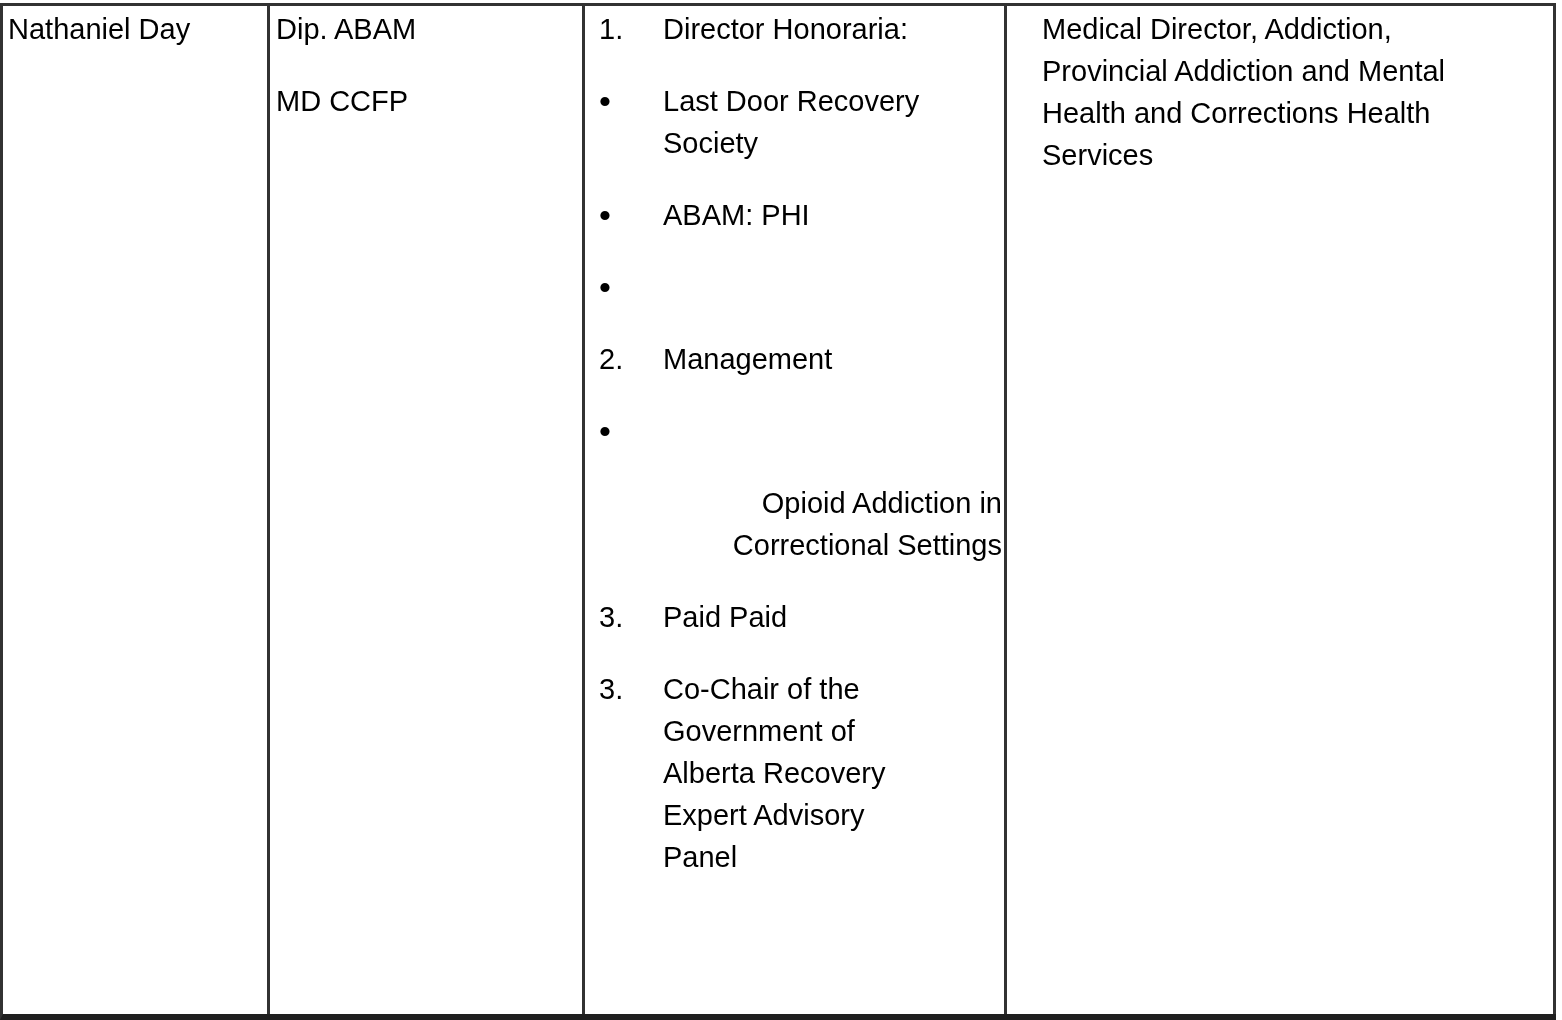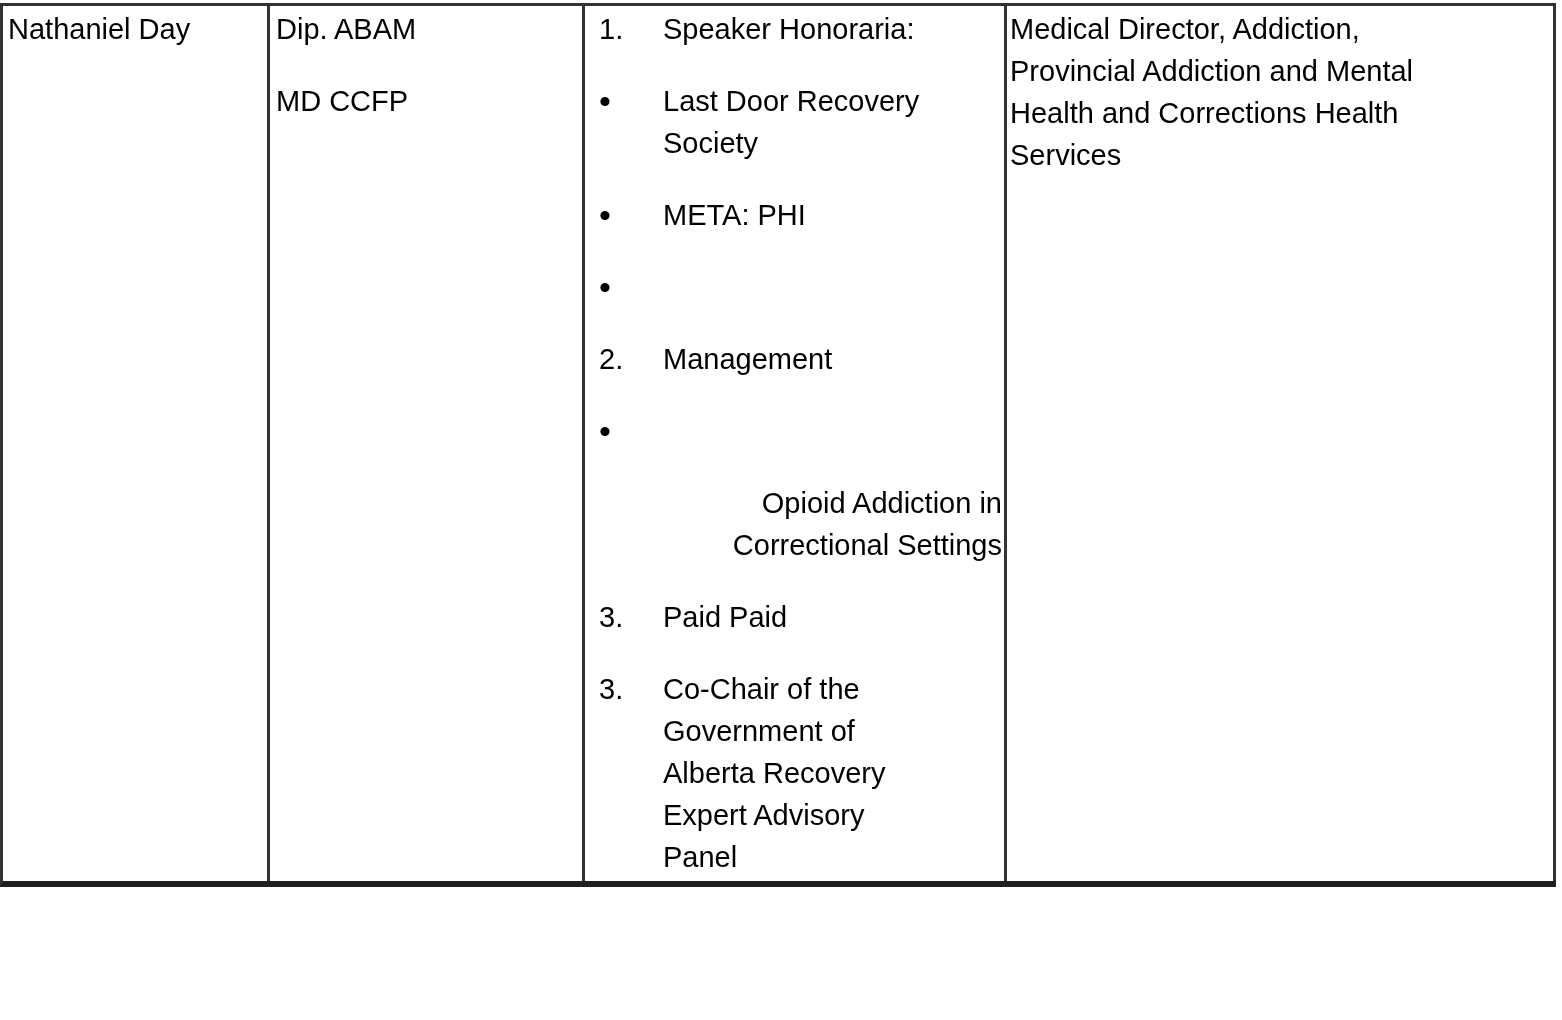--- a/index.html
+++ b/index.html
@@ -7,21 +7,21 @@
     padding: 0;
     background: #ffffff;
     width: 1562px;
     height: 1020px;
     overflow: hidden;
   }
   .doc-table {
     box-sizing: border-box;
     margin-top: 3px;
     width: 1556px;
-    height: 884px;
+    height: 1017px;
     border-top: 3px solid #323232;
     border-left: 3px solid #323232;
     border-bottom: 6px solid #1f1f1f;
     display: grid;
     grid-template-columns: 267px 315px 422px 549px;
     font-family: "Liberation Sans", sans-serif;
     font-size: 29px;
     line-height: 42px;
     color: #000000;
     background: #ffffff;
@@ -29,21 +29,21 @@
   .cell {
     box-sizing: border-box;
     border-right: 3px solid #323232;
     padding: 2px 4px 2px 5px;
     overflow: hidden;
   }
   .cell-credentials { padding-left: 6px; }
   .cell-disclosures { padding-left: 2px; padding-right: 2px; }
   .cell-role { padding-left: 3px; padding-right: 6px; }
   .para { margin: 0 0 30px 0; }
-  .pre { white-space: pre-line; }
+  .pre { white-space: pre-line; margin-left: 32px; }
   .li {
     display: flex;
     align-items: flex-start;
     padding-left: 12px;
     margin-bottom: 30px;
   }
   .li .marker {
     flex: 0 0 64px;
     white-space: nowrap;
   }
@@ -70,30 +70,30 @@
 
   <div class="cell cell-credentials">
     <p class="para">Dip. ABAM</p>
     <p class="para">MD CCFP</p>
   </div>
 
   <div class="cell cell-disclosures">
     <div>
         <div class="li number">
           <span class="marker">1.</span>
-          <span class="txt">Speaker Honoraria:</span>
+          <span class="txt">Director Honoraria:</span>
         </div>
         <div class="li bullet">
           <span class="marker">•</span>
           <span class="txt">Last Door Recovery
 Society</span>
         </div>
         <div class="li bullet">
           <span class="marker">•</span>
-          <span class="txt">META: PHI</span>
+          <span class="txt">ABAM: PHI</span>
         </div>
         <div class="li bullet">
           <span class="marker">•</span>
         </div>
         <div class="li number">
           <span class="marker">2.</span>
           <span class="txt">Management</span>
         </div>
         <div class="li bullet">
           <span class="marker">•</span>

